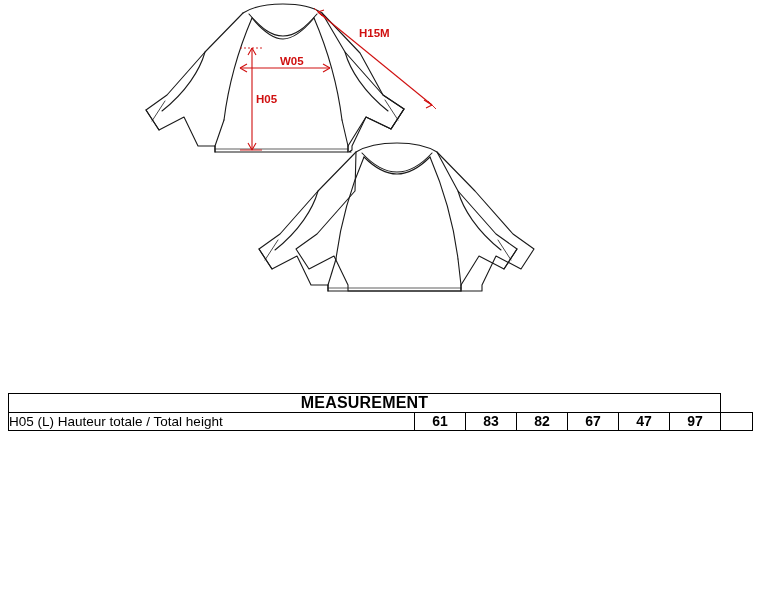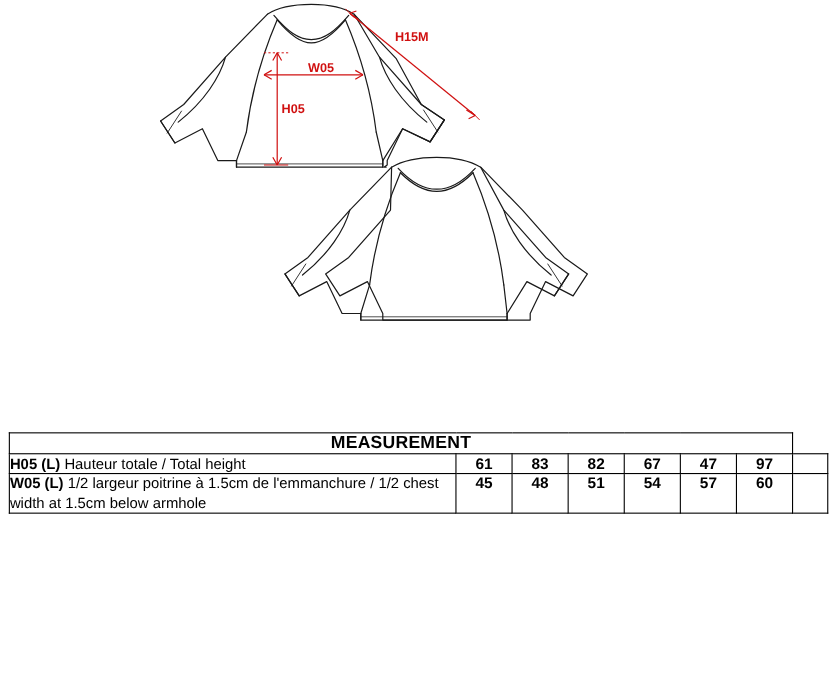--- a/index.html
+++ b/index.html
@@ -78,21 +78,21 @@
     font-size: 14px;
     padding: 4px 0 5px 0;
   }
   .desc-cell {
     text-align: left;
     padding: 3px 4px 5px 4px;
     line-height: 1.28;
     font-size: 13.5px;
   }
   .desc-cell b {
-    font-weight: bold;
+    font-weight: normal;
   }
   .val-cell {
     text-align: center;
     font-weight: bold;
     font-size: 14px;
     padding: 3px 1px 0 1px;
   }
   .blank-cell {
     background: #ffffff;
   }
@@ -232,28 +232,18 @@
           <td class="desc-cell"><b>H05 (L)</b> <span>Hauteur totale / Total height</span></td>
           <td class="val-cell">61</td>
           <td class="val-cell">83</td>
           <td class="val-cell">82</td>
           <td class="val-cell">67</td>
           <td class="val-cell">47</td>
           <td class="val-cell">97</td>
           <td class="blank-cell"></td>
         </tr>
 
-        <tr>
-          <td class="desc-cell"><b>W05 (L)</b> <span>1/2 largeur poitrine à 1.5cm de l'emmanchure / 1/2 chest width at 1.5cm below armhole</span></td>
-          <td class="val-cell">45</td>
-          <td class="val-cell">48</td>
-          <td class="val-cell">51</td>
-          <td class="val-cell">54</td>
-          <td class="val-cell">57</td>
-          <td class="val-cell">60</td>
-          <td class="blank-cell"></td>
-        </tr>
 
       </tbody>
     </table>
   </div>
 
 </div>
 
 </body></html>

